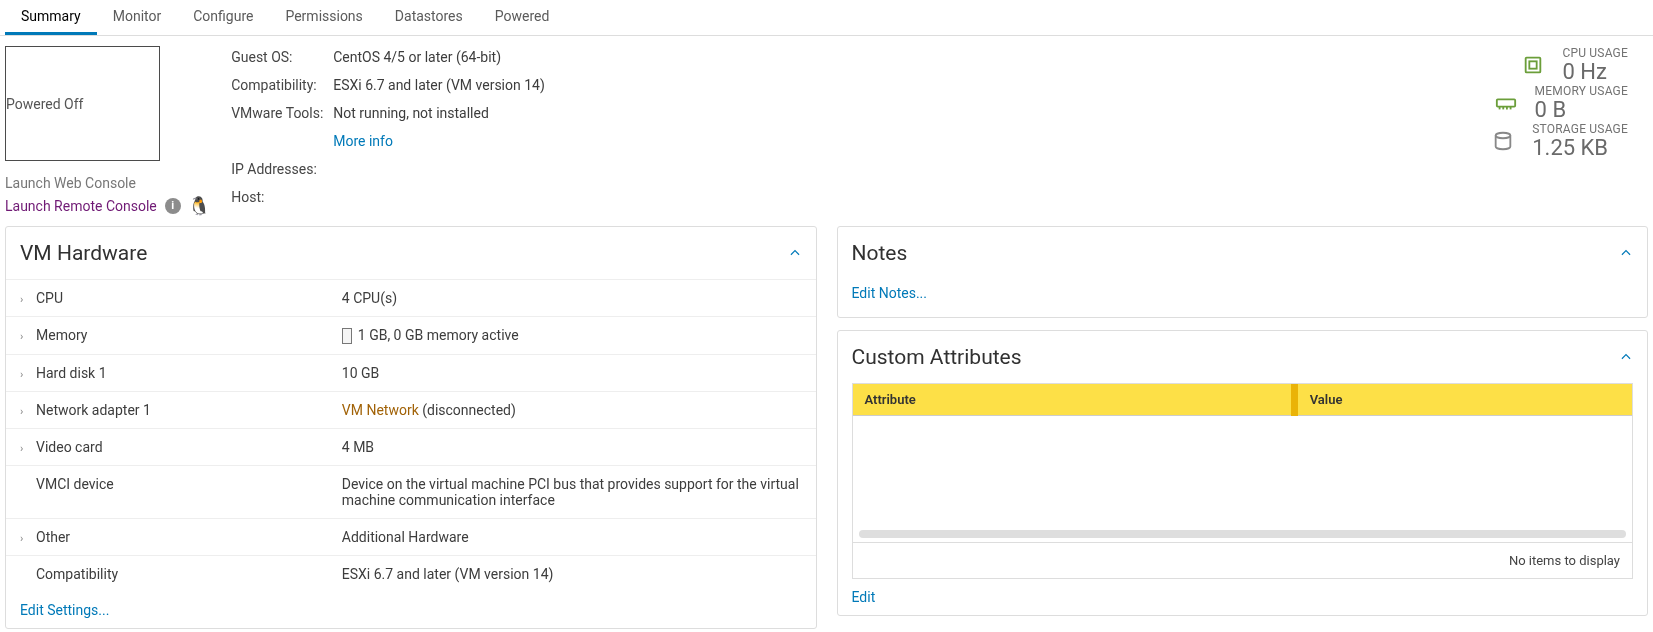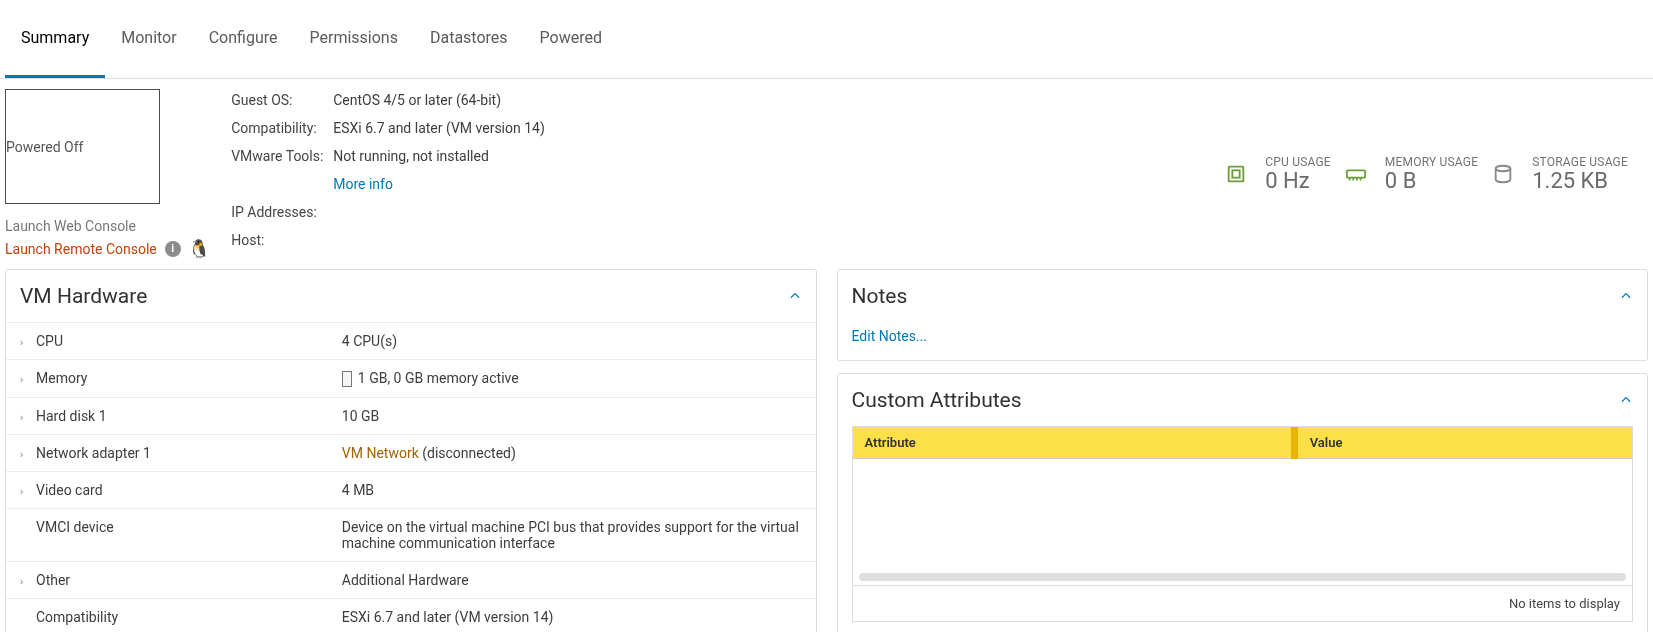--- a/index.html
+++ b/index.html
@@ -13,25 +13,25 @@
       color: #313131;
       background: #ffffff;
     }
     .tabs {
       display: flex;
       gap: 0;
       padding: 0 5px;
       border-bottom: 1px solid #ddd;
     }
     .tab {
-      padding: 28px 16px;
+      padding: 8px 16px;
       color: #5b5b5b;
       cursor: pointer;
       border-bottom: 3px solid transparent;
-      font-size: 16px;
+      font-size: 14px;
     }
     .tab.active {
       color: #000;
       border-bottom: 3px solid #0079b8;
     }
     .summary-row {
       display: flex;
       justify-content: space-between;
       padding: 10px 5px 10px 5px;
     }
@@ -61,21 +61,21 @@
     .launch-web {
       color: #777;
     }
     .launch-remote-row {
       display: flex;
       align-items: center;
       gap: 8px;
       margin-top: 4px;
     }
     .launch-remote {
-      color: #c2410c;
+      color: #701a75;
       cursor: pointer;
     }
     .info-icon {
       width: 16px;
       height: 16px;
       border-radius: 50%;
       background: #8c8c8c;
       color: #fff;
       font-size: 11px;
       display: flex;
@@ -98,23 +98,23 @@
       color: #464646;
       min-width: 100px;
       white-space: nowrap;
     }
     .more-info {
       color: #0079b8;
       cursor: pointer;
     }
     .usage-block {
       display: flex;
-      flex-direction: row;
-      gap: 14px;
+      flex-direction: column;
       padding-right: 20px;
+      align-items: flex-end;
     }
     .usage-row {
       display: flex;
       align-items: center;
       gap: 18px;
     }
     .usage-icon {
       width: 22px;
       height: 22px;
       flex-shrink: 0;
@@ -381,20 +381,21 @@
         <tr>
           <td class="label-cell"><span class="expander">›</span><span>Other</span></td>
           <td>Additional Hardware</td>
         </tr>
         <tr>
           <td class="label-cell"><span>Compatibility</span></td>
           <td>ESXi 6.7 and later (VM version 14)</td>
         </tr>
       </tbody>
         </table>
+      <span class="edit-link">Edit Settings...</span>
     </div>
   </div>
 
   <div class="col">
     <div class="panel">
       <div class="panel-header">
         <span>Notes</span>
         <span class="chevron-up">
           <svg width="14" height="14" viewBox="0 0 24 24" fill="none" stroke="#0079b8" stroke-width="2">
               <polyline points="5 15 12 8 19 15"></polyline>

